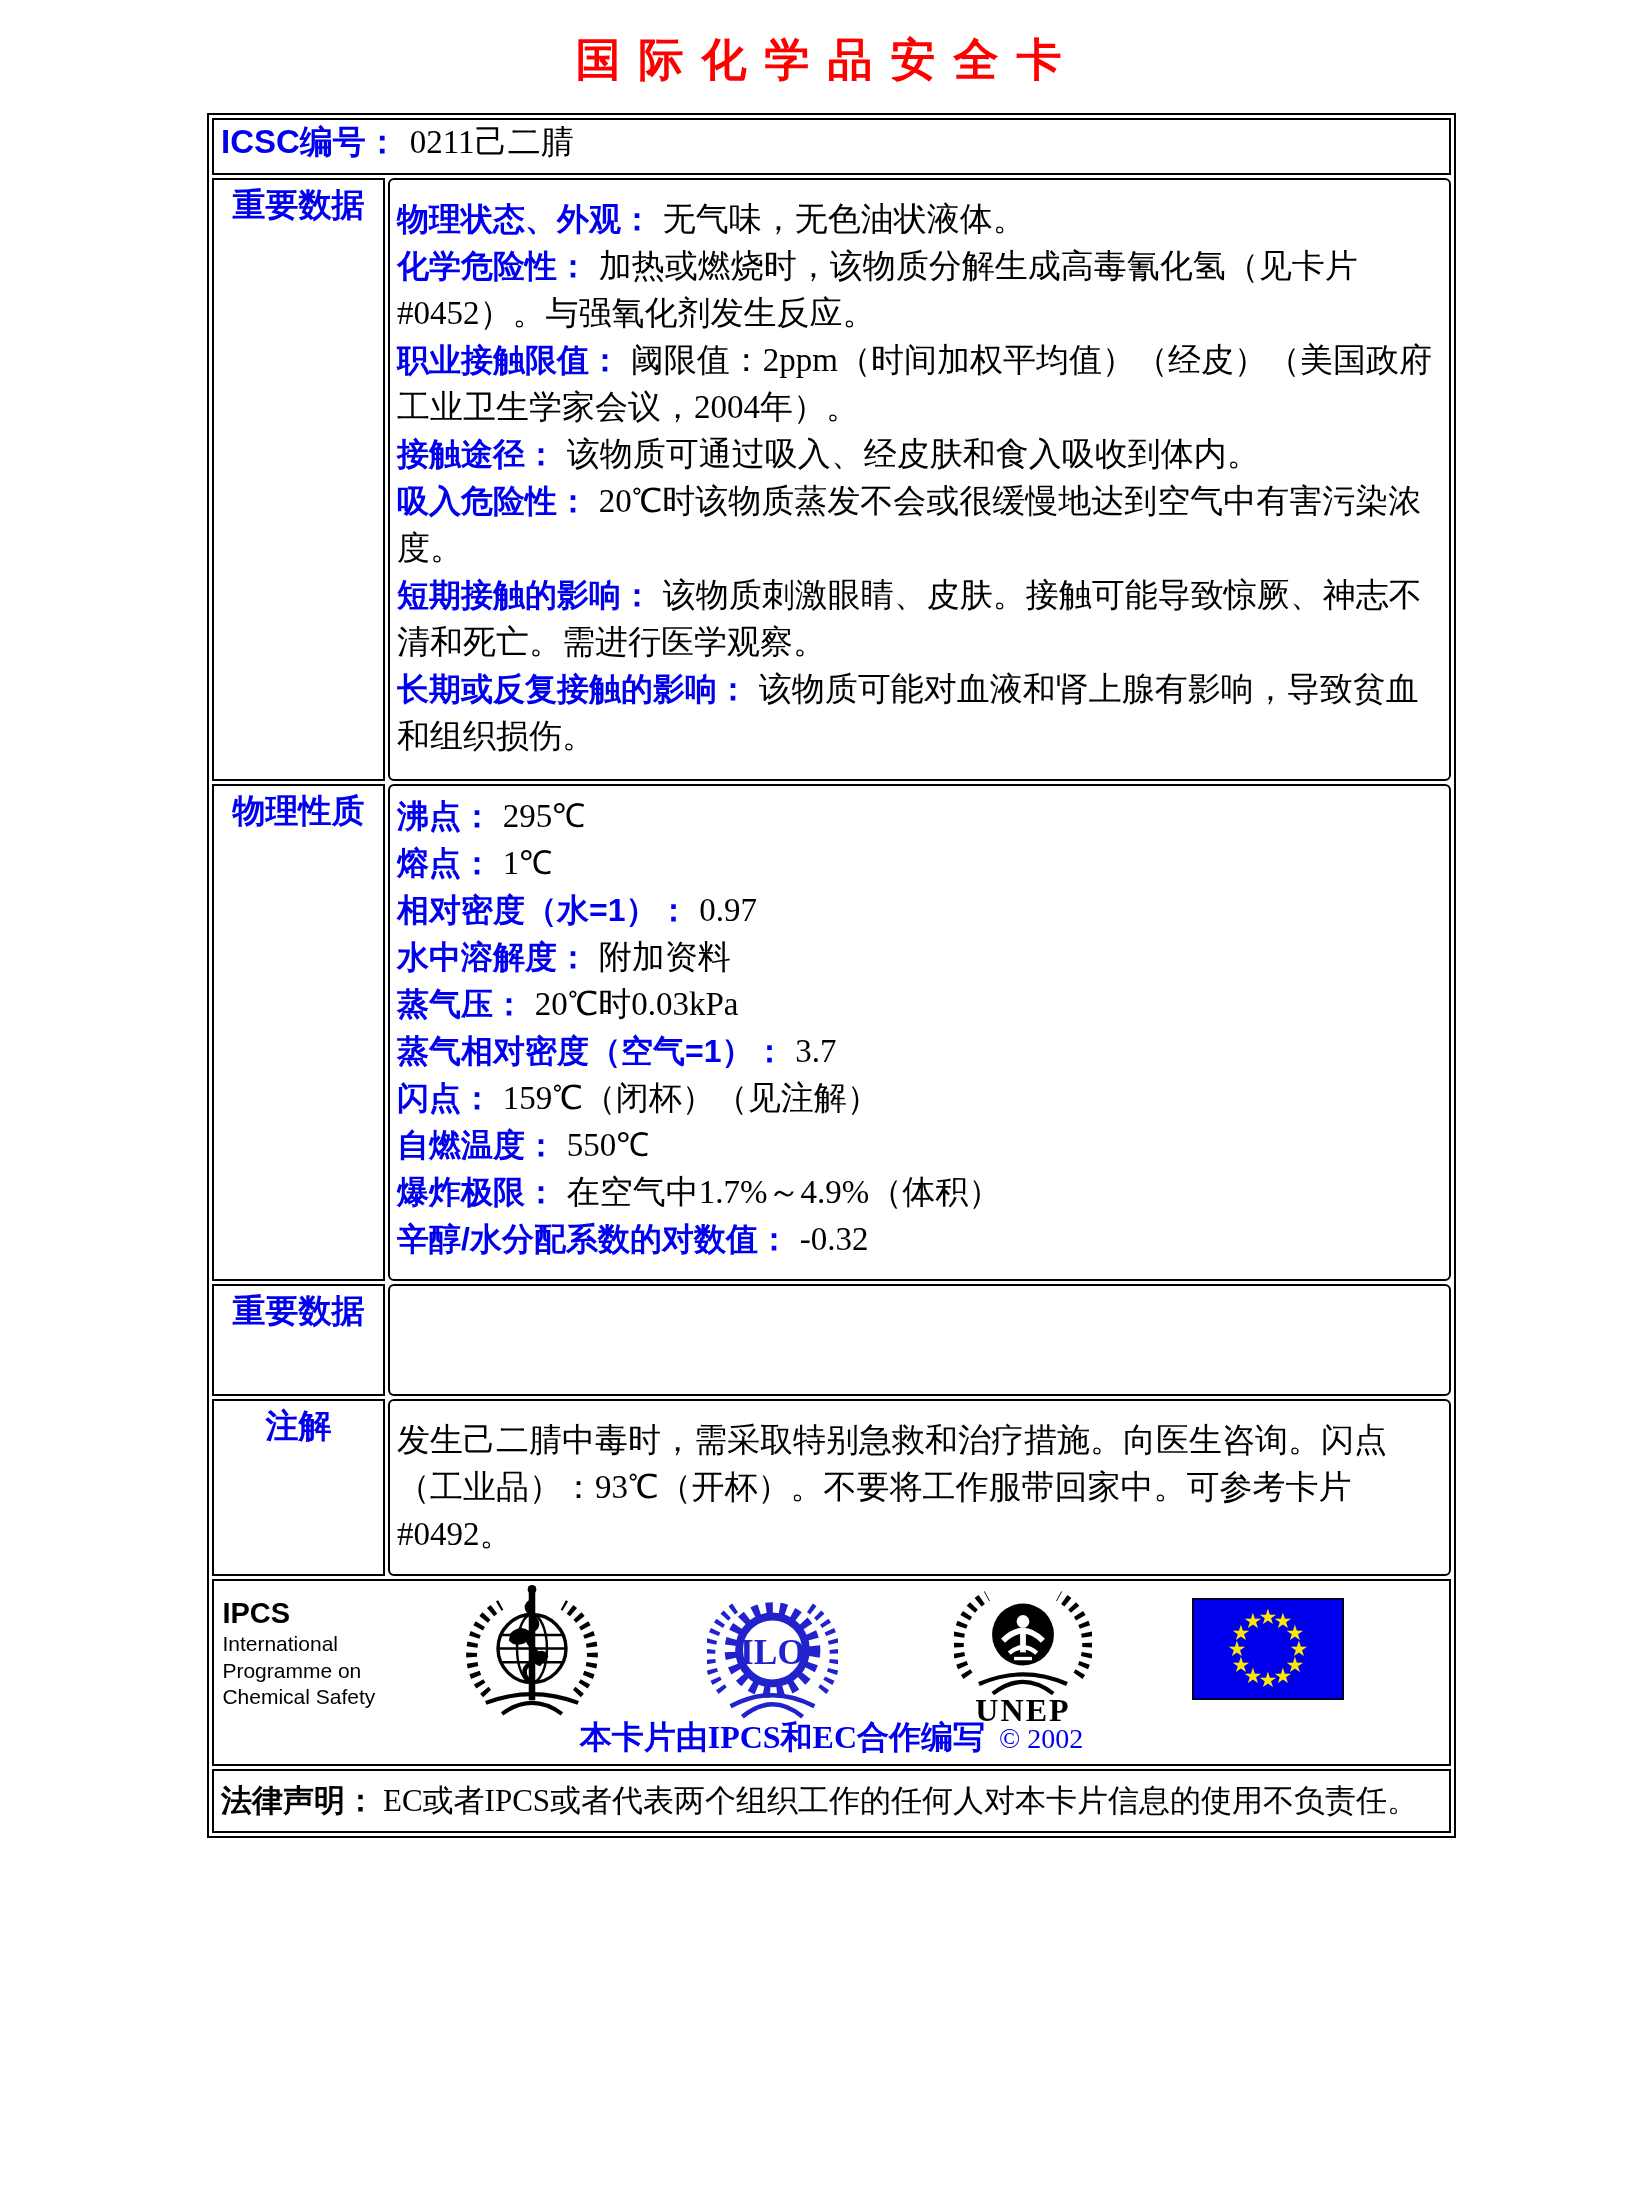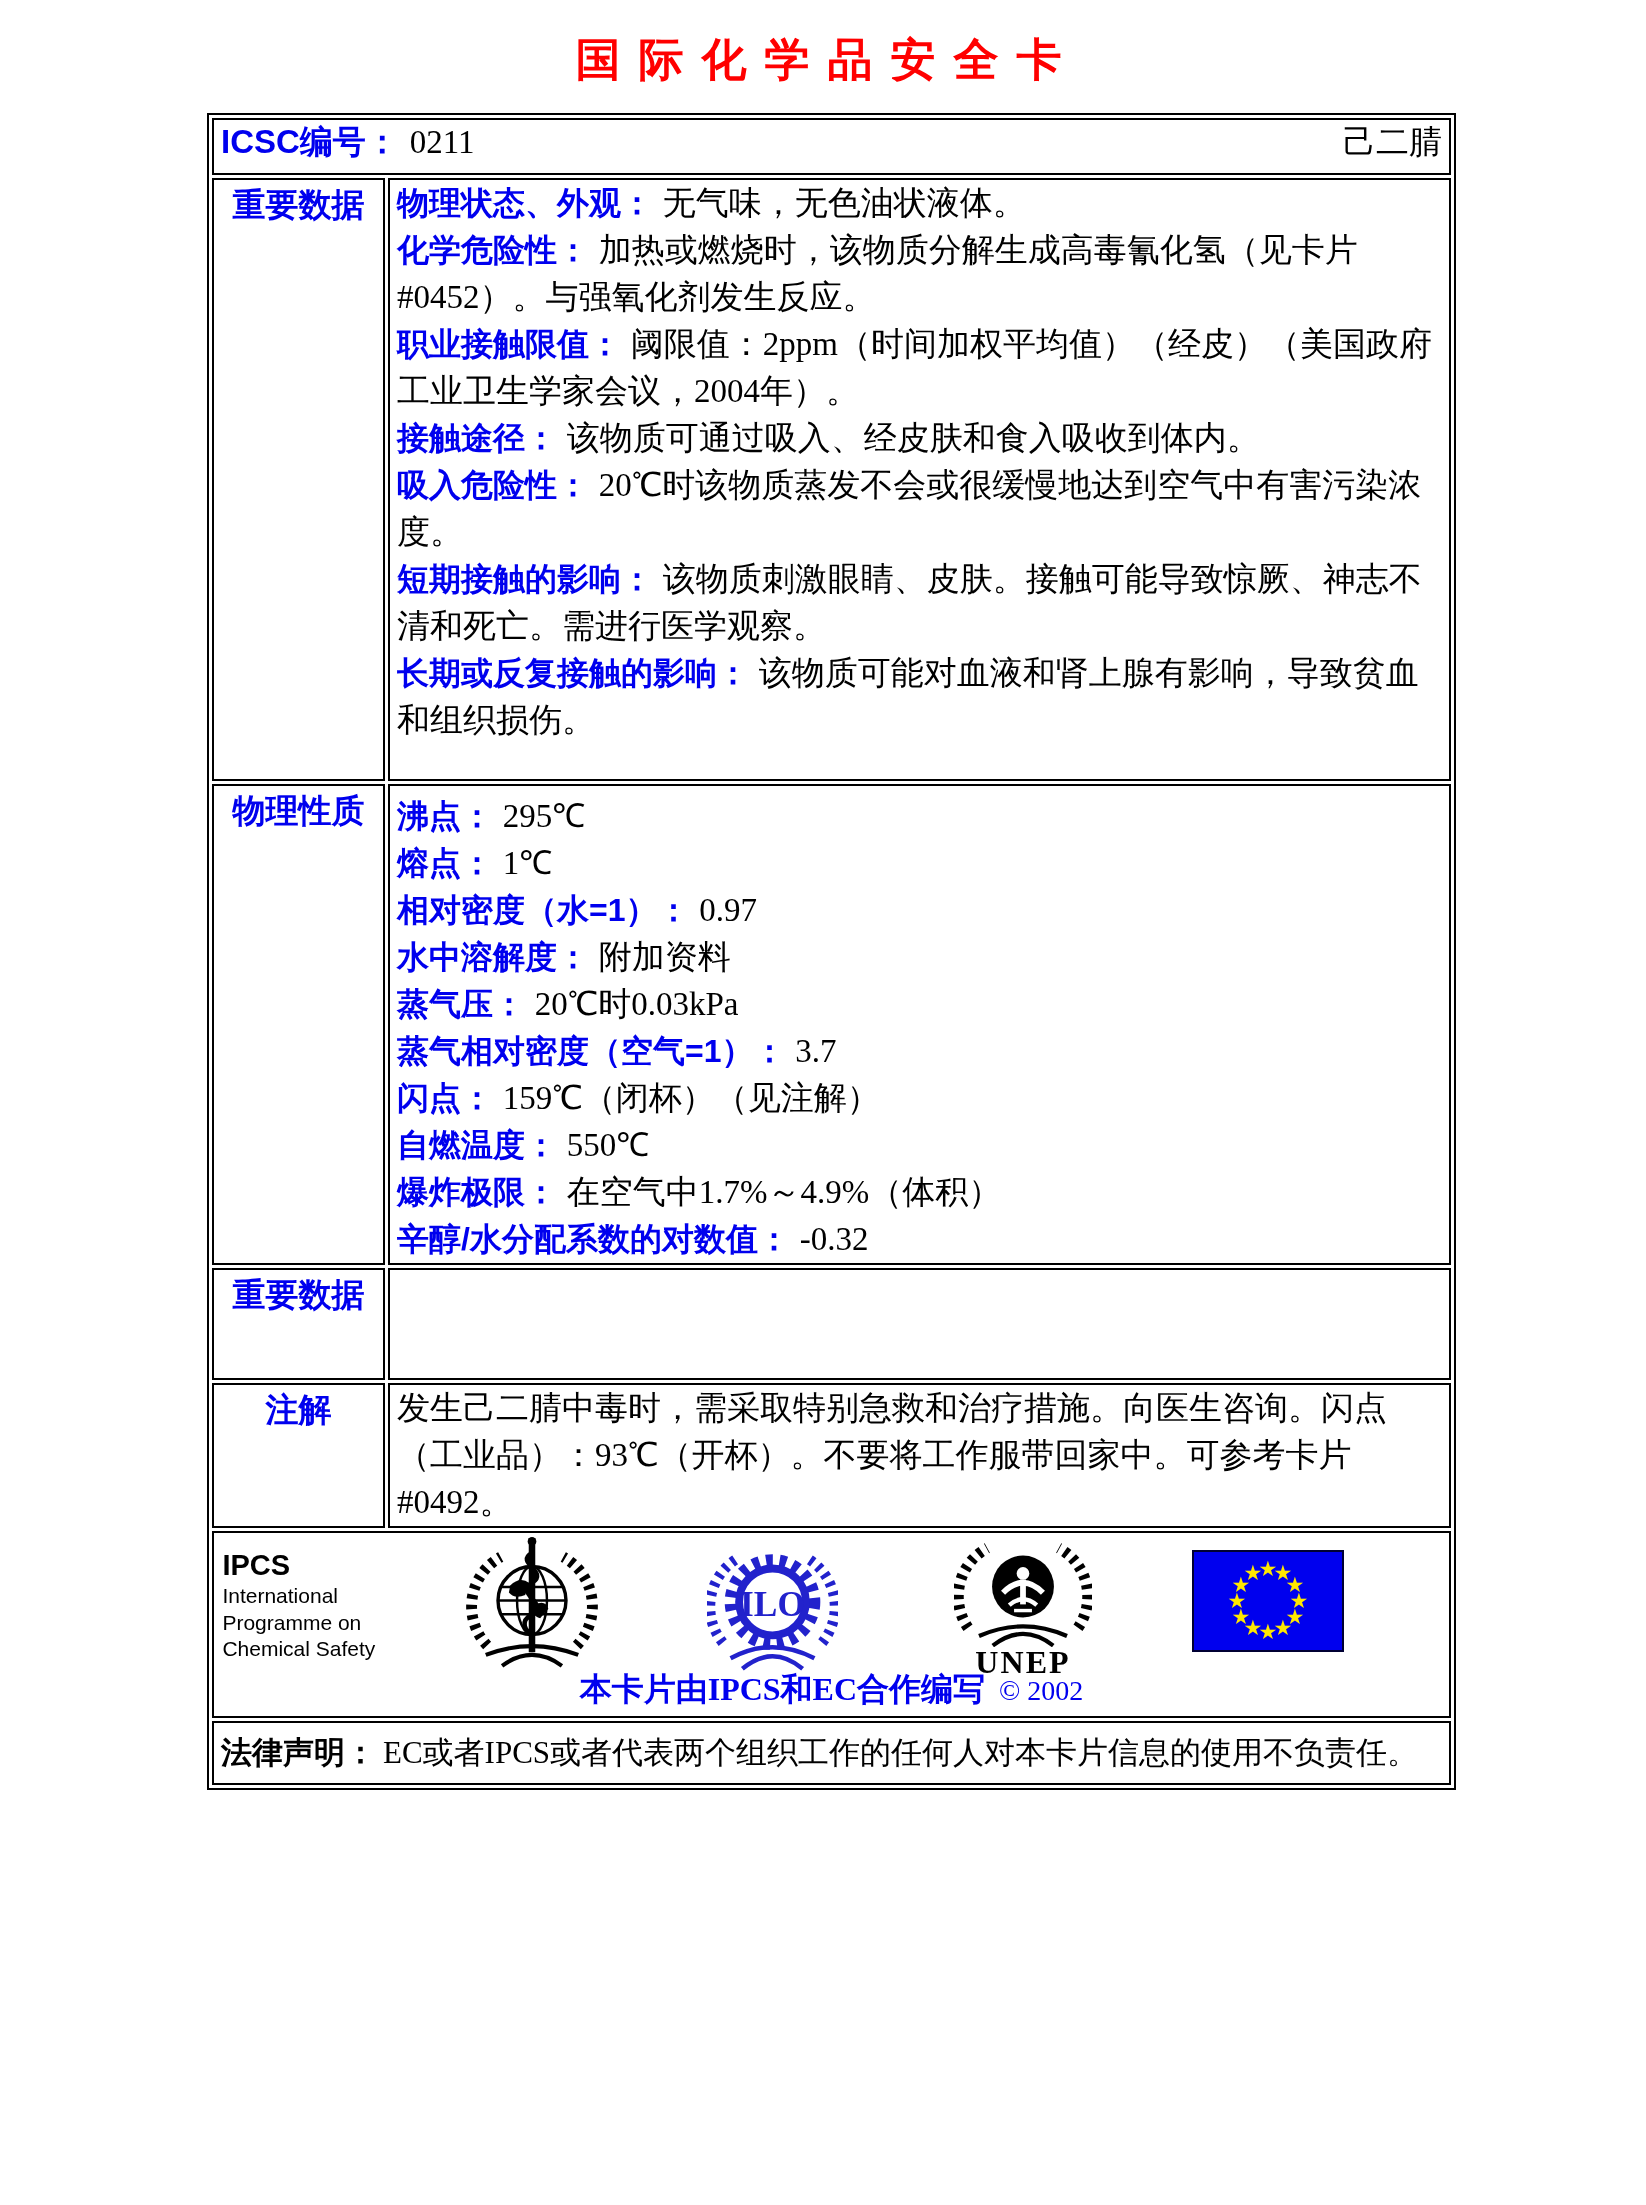--- a/index.html
+++ b/index.html
@@ -15,31 +15,31 @@
   tr.r-header{height:57px;}
   tr.r-important{height:603px;}
   tr.r-physical{height:359px;}
   tr.r-env{height:112px;}
   tr.r-notes{height:143px;}
   tr.r-add{height:45px;}
   tr.r-logos{height:187px;}
   tr.r-legal{height:64px;}
 
   .header-cell{vertical-align:middle;padding:0 7px;}
-  .header-inner{display:flex;justify-content:space-between;align-items:center;width:100%;}
+  .header-inner{display:flex;justify-content:flex-start;align-items:center;width:100%;}
   .blue-label{font-family:"Liberation Sans",sans-serif;font-weight:bold;color:var(--label_blue,#0000ee);}
   .hdr-num-label{font-size:33px;}
   .hdr-num-value{font-family:"Liberation Serif",serif;font-size:33px;margin-left:11px;}
   .chem-name{font-family:"Liberation Serif",serif;font-size:33px;}
 
   .label-cell{text-align:center;vertical-align:middle;
         font-family:"Liberation Sans",sans-serif;font-weight:bold;
         font-size:33px;color:var(--label_blue,#0000ee);padding:2.8px;}
   .content-cell{font-family:"Liberation Serif",serif;font-size:33px;line-height:47px;
-        padding:0 7px;color:#000;}
+        padding:16px 7px;color:#000;border-radius:6px;}
   .content-cell.phys{padding-top:7px;}
   .inline-label{font-family:"Liberation Sans",sans-serif;font-weight:bold;font-size:32px;
         color:var(--label_blue,#0000ee);margin-right:9.8px;}
   .addl-cell{font-family:"Liberation Serif",serif;font-size:33px;line-height:40px;padding:1.4px 7px;}
 
   .logos-cell{position:relative;padding:16px;height:187px;}
   .ipcs-block{position:absolute;left:8.4px;top:15.3px;font-family:"Liberation Sans",sans-serif;color:#000;}
   .ipcs-name{font-size:29px;font-weight:bold;line-height:35px;}
   .ipcs-line{font-size:21px;line-height:26.5px;}
   .who-logo{position:absolute;left:250px;top:2.8px;}

